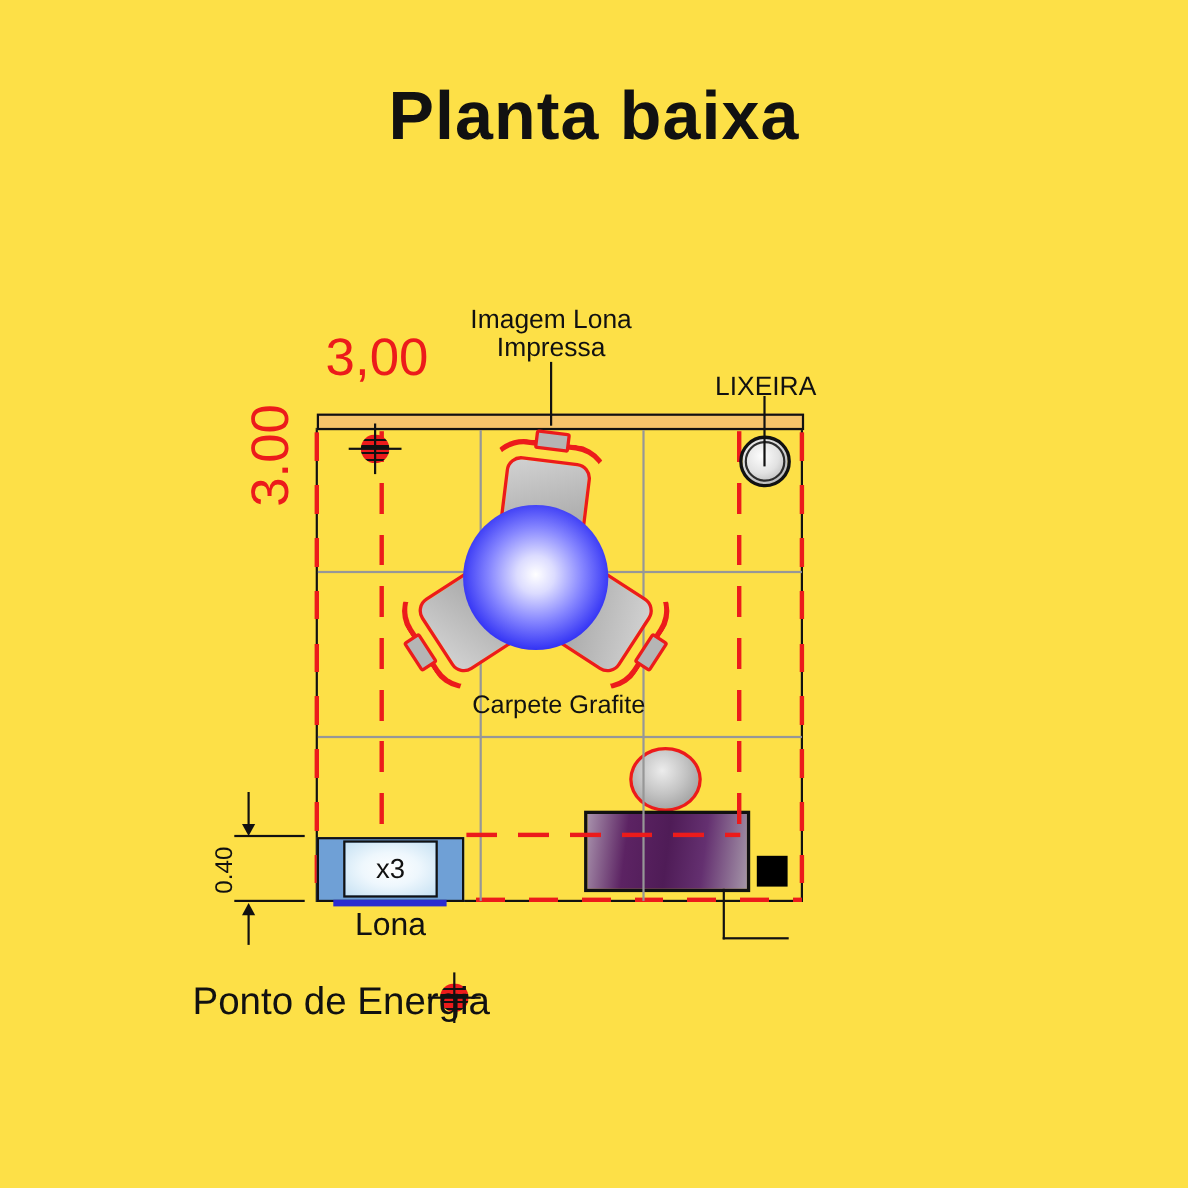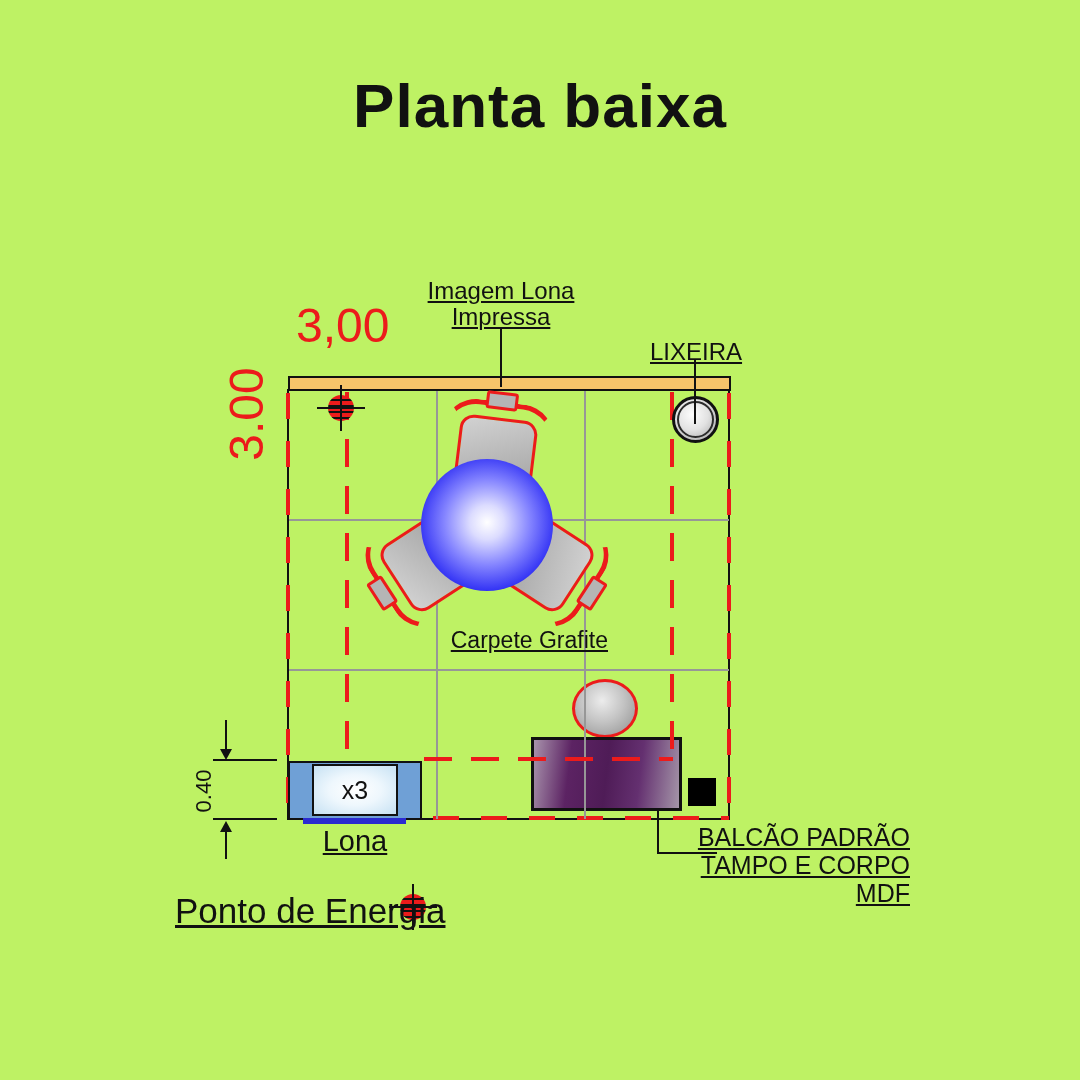--- a/index.html
+++ b/index.html
@@ -1,16 +1,16 @@
 <!DOCTYPE html>
 <html><head>
 <meta charset="utf-8">
 <style>
   html,body{margin:0;padding:0;background:#fff;}
-  .canvas{position:relative;width:1080px;height:1080px;background:#bef264;overflow:hidden;
+  .canvas{position:relative;width:1080px;height:1080px;background:#fde047;overflow:hidden;
           font-family:"Liberation Sans", sans-serif;color:#111;}
   .abs{position:absolute;}
   
   .title{left:0;top:70px;width:1080px;text-align:center;font-size:62px;font-weight:bold;letter-spacing:1px;}
   
   .dim-w{left:296px;top:298px;font-size:48px;color:#ec1b1b;}
   .dim-h{left:189px;top:389px;width:110px;height:50px;font-size:48px;color:#ec1b1b;text-align:center;
          transform:rotate(-90deg);}
   
   .banner{left:288px;top:376px;width:443px;height:15px;background:#f6c46a;border:2px solid #111;box-sizing:border-box;z-index:2;}
@@ -69,24 +69,24 @@
   .logo-strip{left:303px;top:818px;width:103px;height:6px;background:#2b2bd0;z-index:7;}
   
   .leader{background:#111;z-index:7;}
   
   .ext{background:#111;z-index:6;}
   .arrow{width:0;height:0;z-index:6;}
   .a-down{border-left:6px solid transparent;border-right:6px solid transparent;border-top:11px solid #111;}
   .a-up{border-left:6px solid transparent;border-right:6px solid transparent;border-bottom:11px solid #111;}
   .dim-040{left:158px;top:779px;width:90px;height:24px;font-size:22px;text-align:center;transform:rotate(-90deg);}
   
-  .lbl{z-index:8;text-decoration:underline;}
+  .lbl{z-index:8;}
   .lona{left:401px;top:278px;width:200px;text-align:center;font-size:24px;line-height:26px;}
   .lixeira{left:650px;top:338px;width:110px;font-size:24px;}
-  .carpete{left:408px;top:626px;width:200px;text-align:right;font-size:23px;line-height:28px;}
+  .carpete{left:408px;top:626px;width:200px;text-align:center;font-size:23px;line-height:28px;}
   .logo-lbl{left:288px;top:825px;width:134px;text-align:center;font-size:29px;}
   .balcao{left:655px;top:823px;width:255px;text-align:right;font-size:25px;line-height:28px;}
   .ponto{left:175px;top:891px;font-size:35px;}
 </style>
 </head>
 <body>
 
 <div class="canvas">
 
   <div class="abs title">Planta baixa</div>
@@ -157,24 +157,20 @@
 
   <div class="abs lbl lona">
     <div>Imagem Lona</div>
     <div>Impressa</div>
   </div>
   <div class="abs lbl lixeira">LIXEIRA</div>
   <div class="abs lbl carpete">
     <div>Carpete Grafite</div>
   </div>
   <div class="abs lbl logo-lbl">Lona</div>
-  <div class="abs lbl balcao">
-    <div>BALCÃO PADRÃO</div>
-    <div>TAMPO E CORPO MDF</div>
-  </div>
 
   <div class="abs lbl ponto">Ponto de Energia</div>
   <div class="abs ep" style="left:413px;top:907px;">
     <div class="c"></div>
     <div class="h"></div>
     <div class="v"></div>
   </div>
 
 </div>
 

